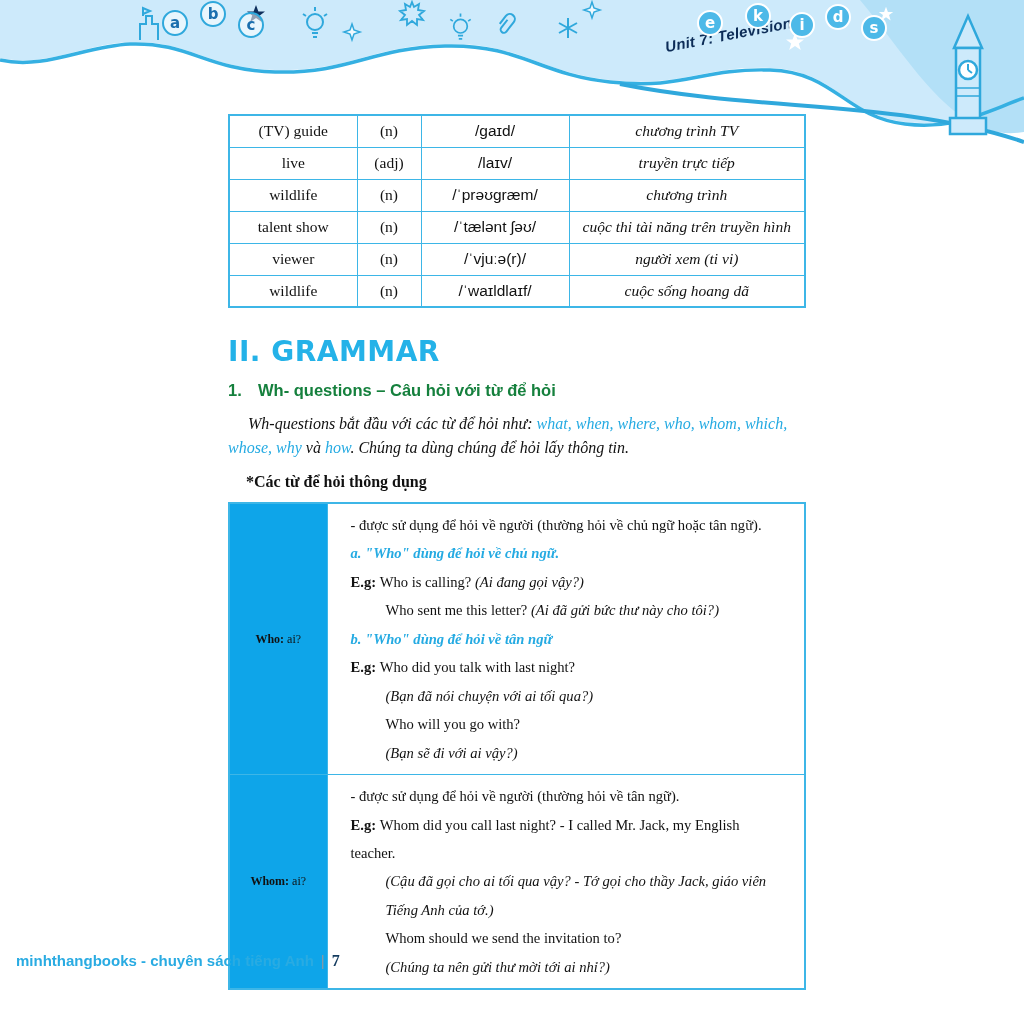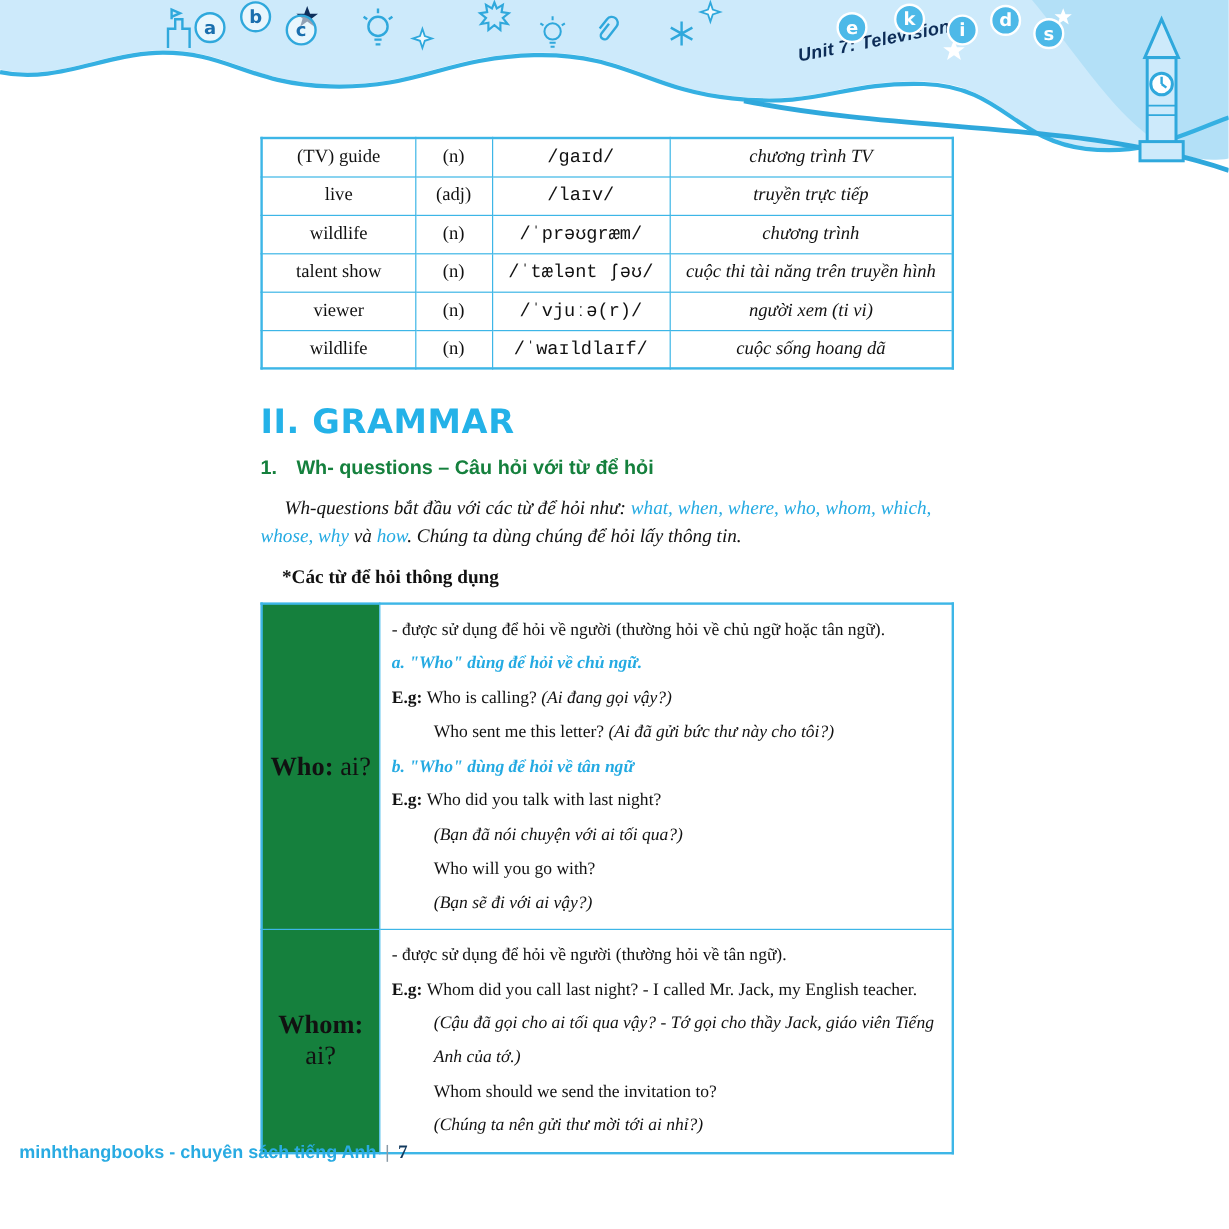--- a/index.html
+++ b/index.html
@@ -13,43 +13,43 @@
   .unit-title{position:absolute;left:664px;top:26px;transform:rotate(-11deg);
     font-family:"Liberation Sans","DejaVu Sans",sans-serif;font-weight:bold;font-style:italic;
     font-size:15px;color:#0c2c57;letter-spacing:.3px;white-space:nowrap}
   .letter-circle{position:absolute;width:26px;height:26px;border-radius:50%;
     display:flex;align-items:center;justify-content:center;
     font-family:"DejaVu Sans",sans-serif;font-size:15px;font-weight:bold}
   .letter-left{border:2px solid #2fa8dc;color:#1b6fae;background:rgba(255,255,255,.55)}
   .letter-right{background:#4db9e8;color:#fff;border:2px solid #fff}
 
   
-  .content{position:absolute;left:217px;top:114px;width:578px}
+  .content{position:absolute;left:228px;top:114px;width:578px}
 
   table{border-collapse:collapse;width:100%}
   .vocab-table{border:2px solid #3db6e7}
   .vocab-table td{border:1.6px solid #3db6e7;text-align:center;height:32px;
     font-size:15.5px;padding:2px 6px}
   .v-word{width:128px}
   .v-pos{width:64px}
-  .v-phonetic{width:148px;font-family:Liberation Mono, monospace}
+  .v-phonetic{width:148px;font-family:Liberation Sans, sans-serif}
   .v-meaning{font-style:italic}
 
   .section-title{margin-top:27px;font-family:"DejaVu Sans","Liberation Sans",sans-serif;
     font-weight:bold;font-size:28px;color:#24b2e8;letter-spacing:.5px}
   .sub-title{margin-top:13px;font-family:"Liberation Sans","DejaVu Sans",sans-serif;
     font-weight:bold;font-size:16.5px;color:#15803d}
   .sub-num{display:inline-block;width:30px}
   .intro{margin-top:12px;font-size:16px;line-height:1.5;text-indent:20px}
   .note{margin-top:13px;margin-left:18px;font-weight:bold;font-size:16px}
 
   .grammar-table{margin-top:11px;border:2px solid #3db6e7}
   .grammar-table td{border:1.6px solid #3db6e7;vertical-align:middle}
-  .g-term{width:98px;background:#15803d;text-align:center;font-size:22px}
-  .g-content{padding:7px 10px;font-size:14.6px;line-height:1.95}
+  .g-term{width:98px;background:#0ea5e9;text-align:center;font-size:12px}
+  .g-content{padding:7px 23px;font-size:14.6px;line-height:1.95}
   .g-line.indent-1{padding-left:35px}
 
   .seg-normal{}
   .seg-bold{font-weight:bold}
   .seg-italic{font-style:italic}
   .seg-cyan-italic{color:#24aae2;font-style:italic}
   .seg-cyan-bold-italic{color:#24aae2;font-weight:bold;font-style:italic}
 
   
   .footer{position:absolute;top:952px;left:16px;width:806px;text-align:left;

